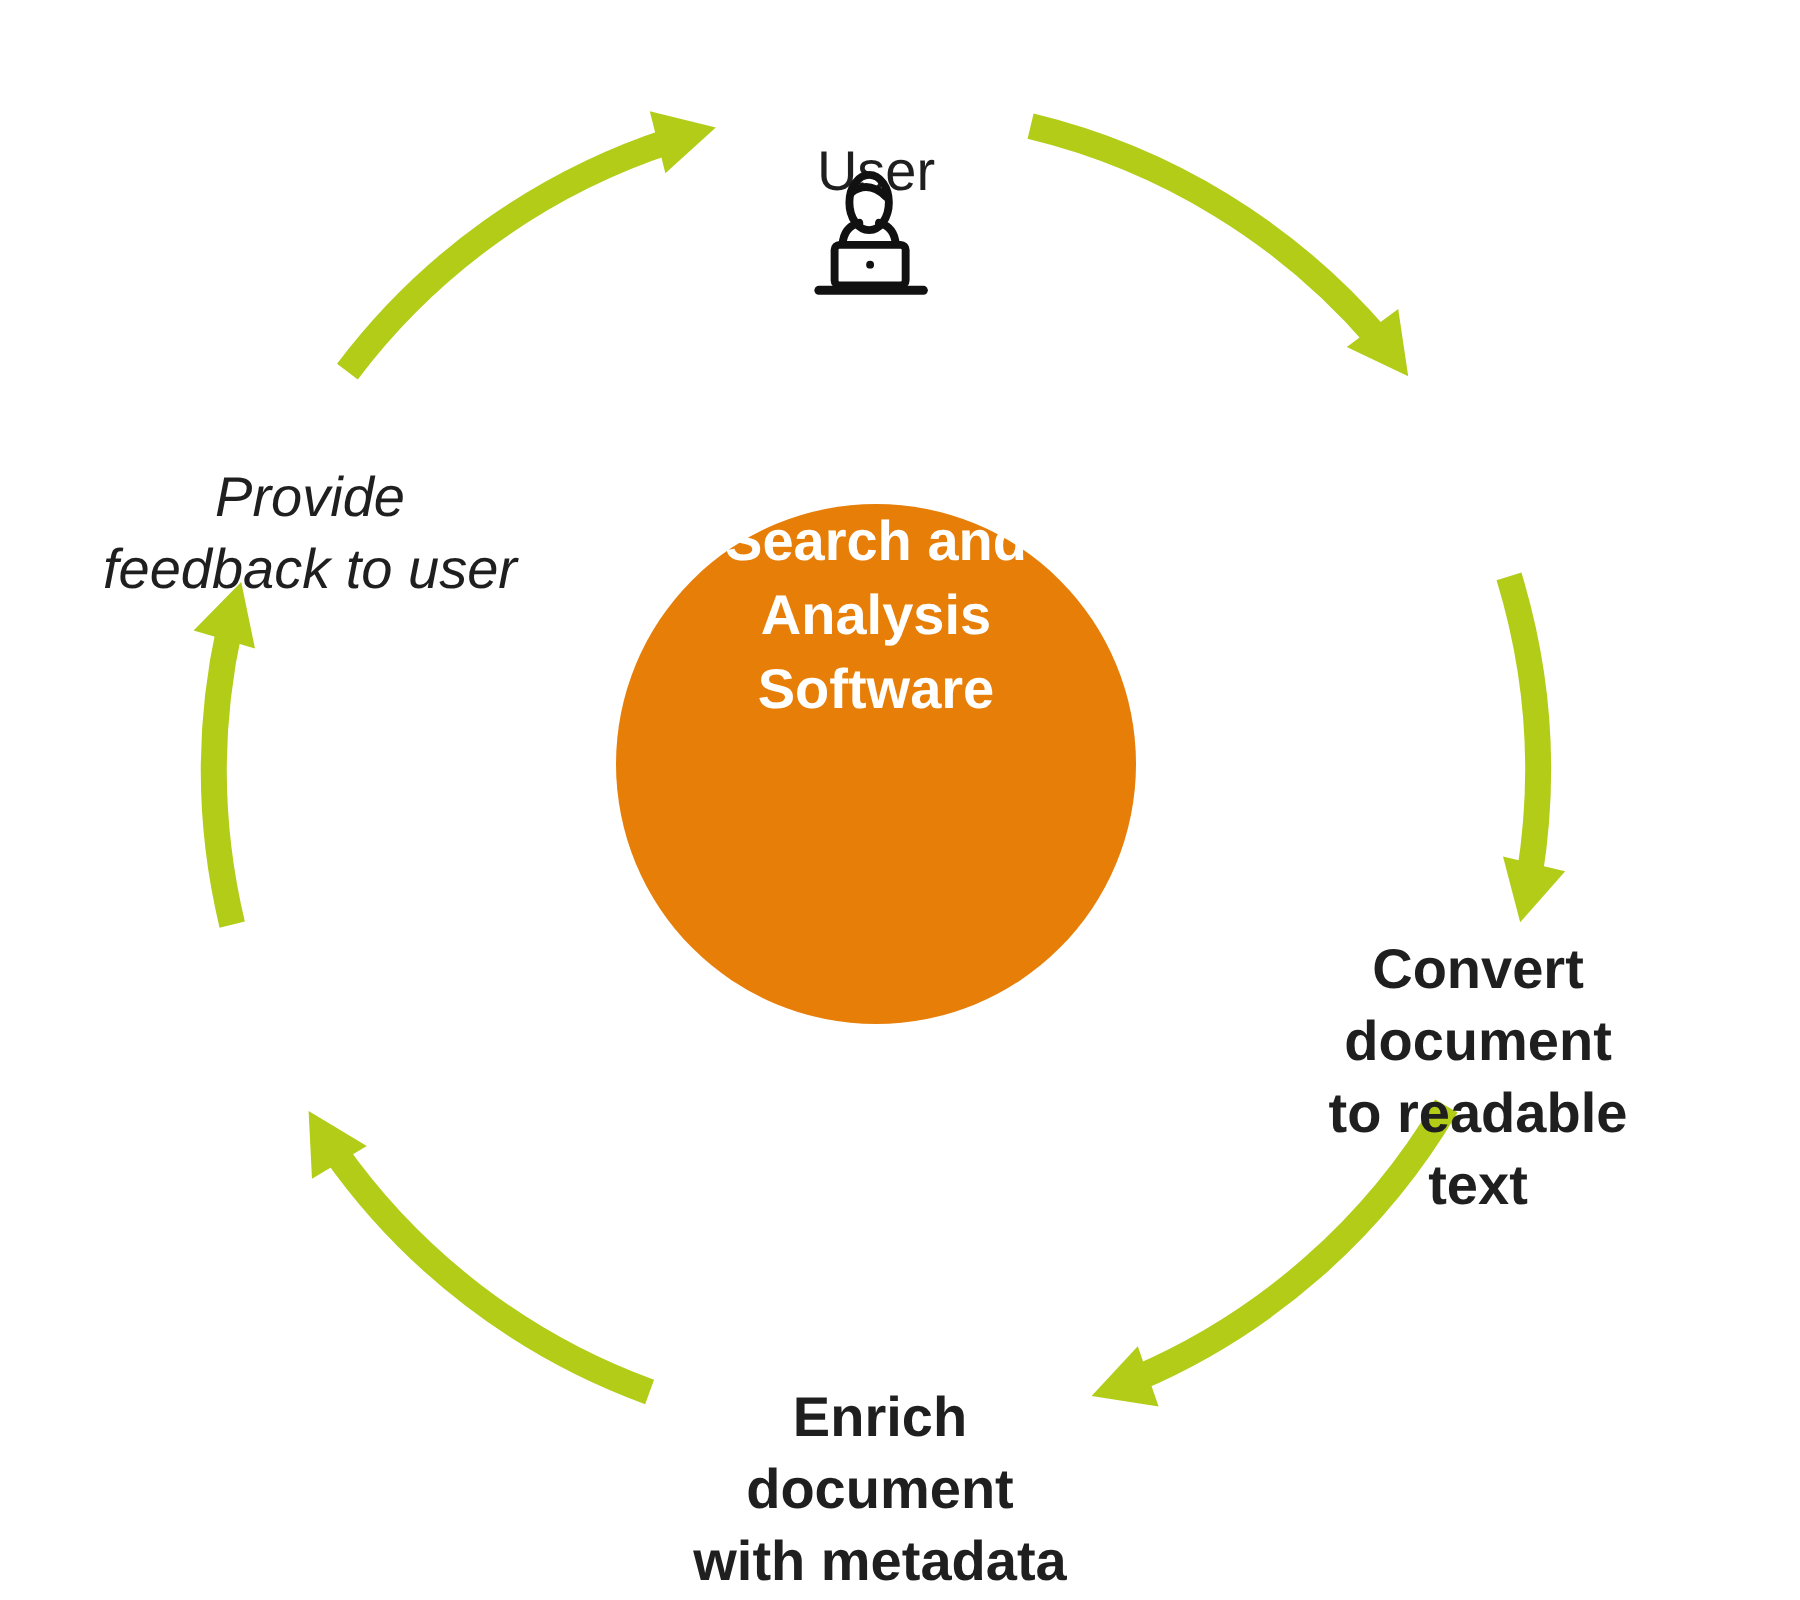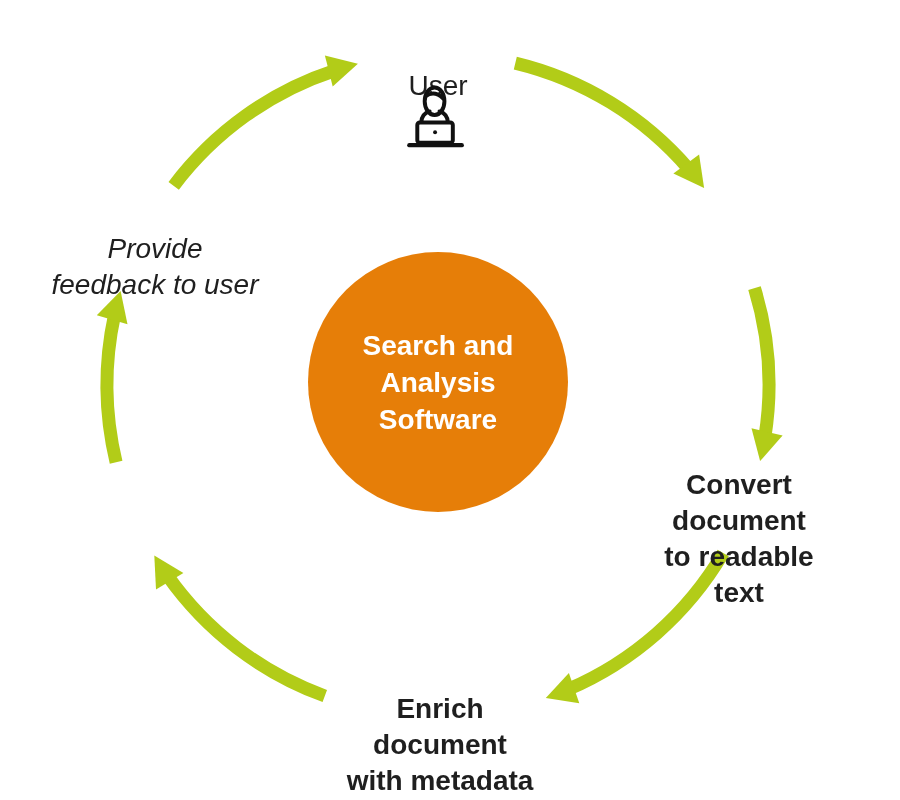--- a/index.html
+++ b/index.html
@@ -25,21 +25,21 @@
     left: 0; top: 0;
     width: 900px; height: 800px;
   }
   .center-node {
     position: absolute;
     left: 308px; top: 252px;
     width: 260px; height: 260px;
     border-radius: 50%;
     background: var(--orange);
     display: flex;
-    align-items: center;
+    align-items: flex-start;
     justify-content: center;
   }
   .center-label {
     color: var(--center-text);
     font-size: 28px;
     font-weight: bold;
     line-height: 37px;
     text-align: center;
     white-space: pre-line;
   }

